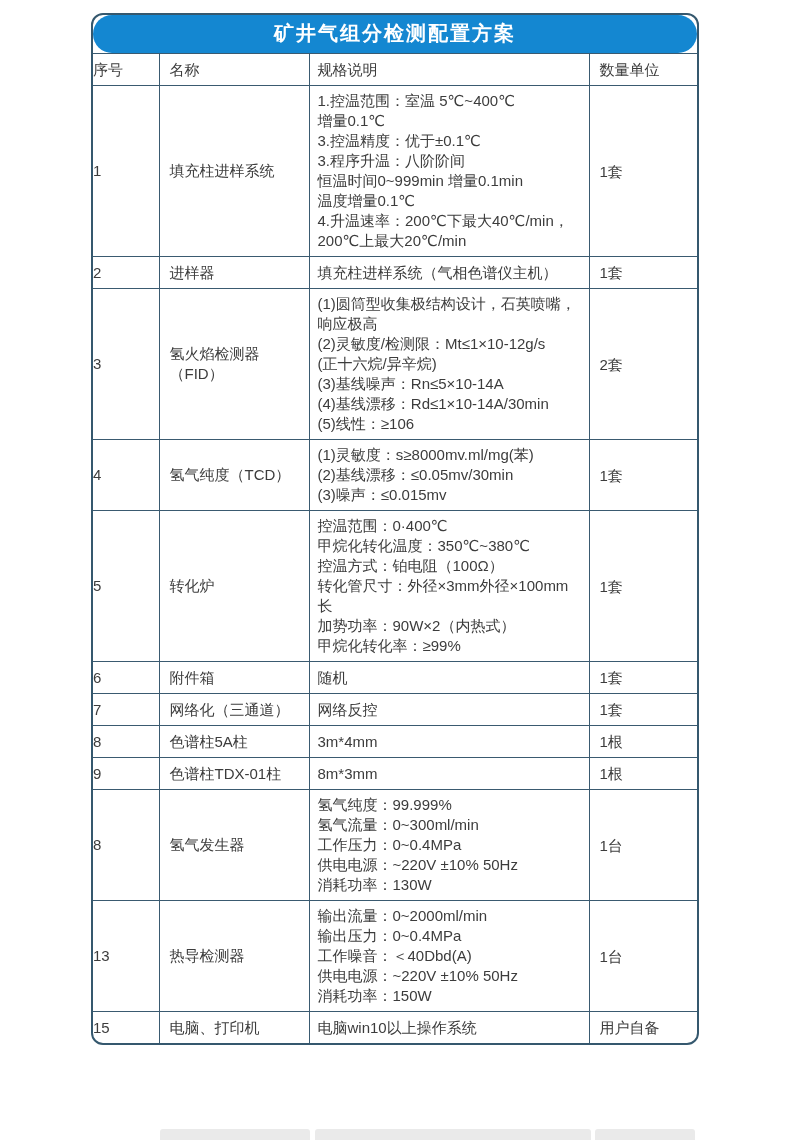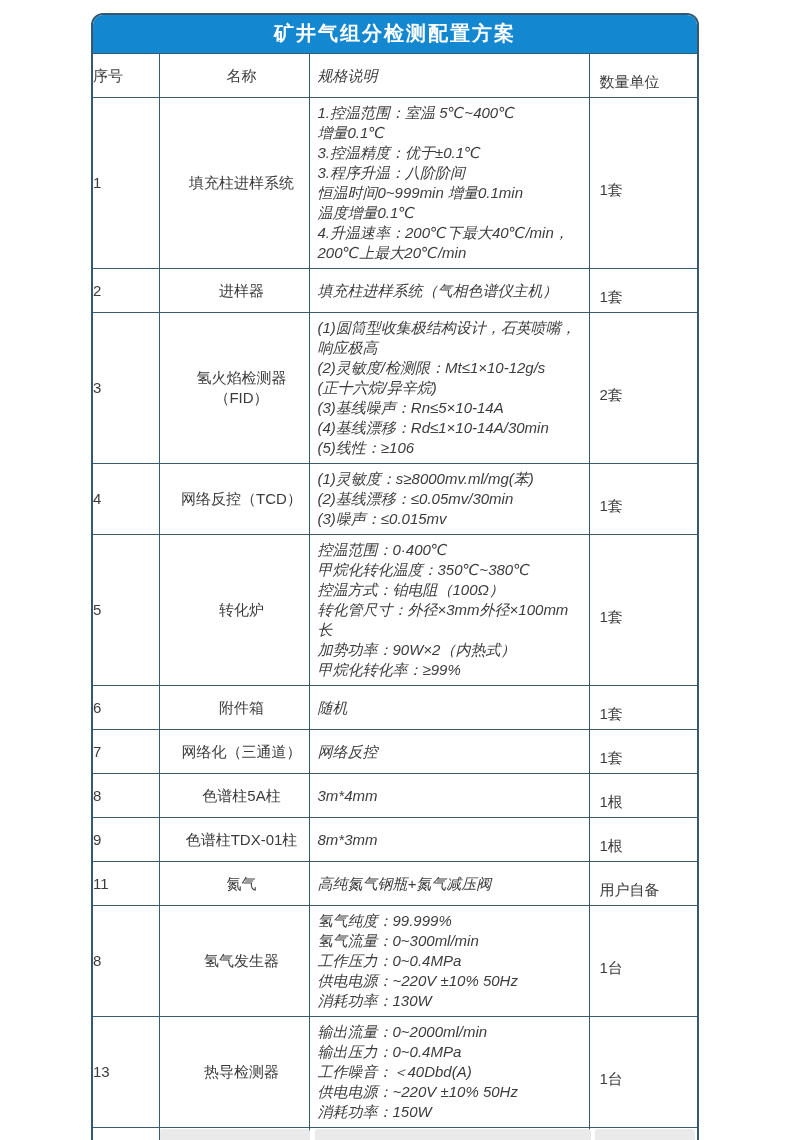--- a/index.html
+++ b/index.html
@@ -21,38 +21,39 @@
     background: #ffffff;
   }
   .title-bar {
     background: #1487d1;
     color: #ffffff;
     font-size: 20px;
     font-weight: bold;
     text-align: center;
     letter-spacing: 2px;
     padding: 5px 0 6px 0;
+    border-radius: 19px;
   }
   table.spec {
     border-collapse: collapse;
     table-layout: fixed;
     width: 100%;
     font-size: 15px;
   }
   table.spec td {
     border-top: 1px solid #3a5a70;
     border-left: 1px solid #3a5a70;
     vertical-align: middle;
     line-height: 20px;
   }
   table.spec td:first-child { border-left: none; }
   td.c-idx { text-align: left; }
-  td.c-name { padding: 5px 6px 5px 21px; text-align: center; }
-  td.c-spec { padding: 5px 6px 5px 8px; white-space: pre-line; font-style: italic; }
-  td.c-qty { padding: 18px 4px 5px 10px; }
+  td.c-name { padding: 5px 6px 5px 10px; }
+  td.c-spec { padding: 5px 6px 5px 8px; white-space: pre-line; }
+  td.c-qty { padding: 6px 4px 5px 10px; }
   tr.single td { height: 31px; }
   tr.hdr td { height: 28px; }
   
   .cutoff { position: absolute; top: 1129px; height: 11px; background: #eaeaea; border-radius: 3px 3px 0 0; }
   .cutoff.b1 { left: 160px; width: 150px; }
   .cutoff.b2 { left: 315px; width: 276px; }
   .cutoff.b3 { left: 595px; width: 100px; }
 </style>
 </head>
 <body>
@@ -99,21 +100,21 @@
 响应极高
 (2)灵敏度/检测限：Mt≤1×10-12g/s
 (正十六烷/异辛烷)
 (3)基线噪声：Rn≤5×10-14A
 (4)基线漂移：Rd≤1×10-14A/30min
 (5)线性：≥106</td>
       <td class="c-qty">2套</td>
     </tr>
     <tr>
       <td class="c-idx">4</td>
-      <td class="c-name">网络反控（TCD）</td>
+      <td class="c-name">氢气纯度（TCD）</td>
       <td class="c-spec">(1)灵敏度：s≥8000mv.ml/mg(苯)
 (2)基线漂移：≤0.05mv/30min
 (3)噪声：≤0.015mv</td>
       <td class="c-qty">1套</td>
     </tr>
     <tr>
       <td class="c-idx">5</td>
       <td class="c-name">转化炉</td>
       <td class="c-spec">控温范围：0·400℃
 甲烷化转化温度：350℃~380℃
@@ -140,53 +141,40 @@
       <td class="c-name">色谱柱5A柱</td>
       <td class="c-spec">3m*4mm</td>
       <td class="c-qty">1根</td>
     </tr>
     <tr class="single">
       <td class="c-idx">9</td>
       <td class="c-name">色谱柱TDX-01柱</td>
       <td class="c-spec">8m*3mm</td>
       <td class="c-qty">1根</td>
     </tr>
-    <tr class="single">
-      <td class="c-idx">11</td>
-      <td class="c-name">氮气</td>
-      <td class="c-spec">高纯氮气钢瓶+氮气减压阀</td>
-      <td class="c-qty">用户自备</td>
-    </tr>
     <tr>
       <td class="c-idx">8</td>
       <td class="c-name">氢气发生器</td>
       <td class="c-spec">氢气纯度：99.999%
 氢气流量：0~300ml/min
 工作压力：0~0.4MPa
 供电电源：~220V ±10% 50Hz
 消耗功率：130W</td>
       <td class="c-qty">1台</td>
     </tr>
     <tr>
       <td class="c-idx">13</td>
       <td class="c-name">热导检测器</td>
       <td class="c-spec">输出流量：0~2000ml/min
 输出压力：0~0.4MPa
 工作噪音：＜40Dbd(A)
 供电电源：~220V ±10% 50Hz
 消耗功率：150W</td>
       <td class="c-qty">1台</td>
     </tr>
-    <tr>
-      <td class="c-idx">14</td>
-      <td class="c-name">标准气</td>
-      <td class="c-spec">11组分气体组分标准气体（含减压阀）
-8L铝瓶</td>
-      <td class="c-qty"></td>
-    </tr>
     <tr class="single">
       <td class="c-idx">15</td>
       <td class="c-name">电脑、打印机</td>
       <td class="c-spec">电脑win10以上操作系统</td>
       <td class="c-qty">用户自备</td>
     </tr>
   </tbody>
     </table>
 </div>
 

